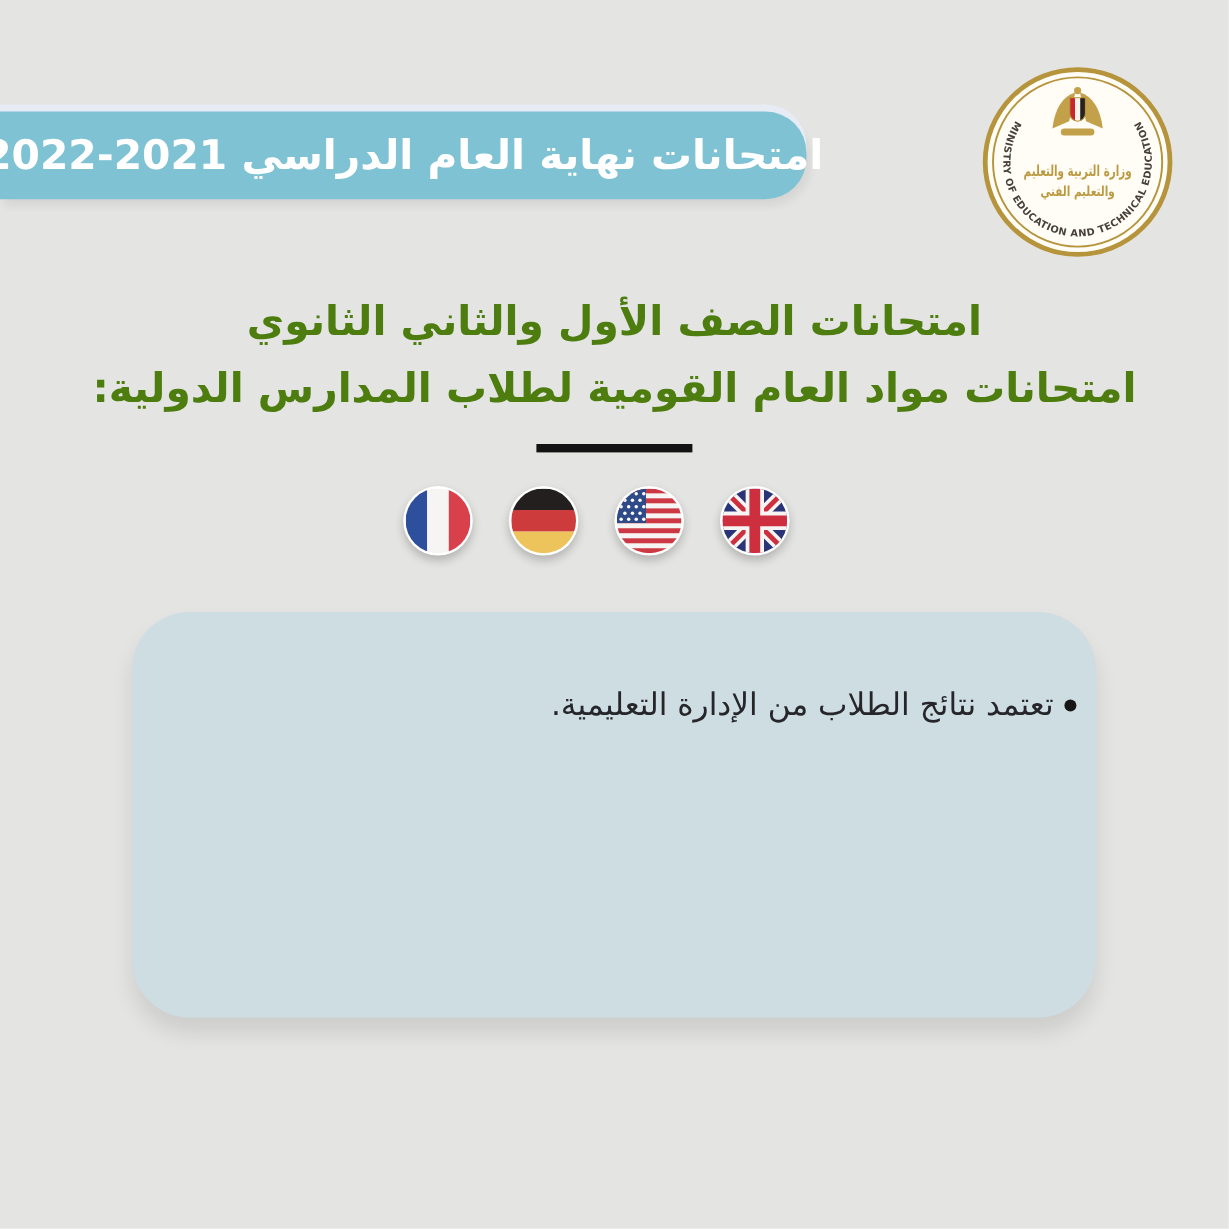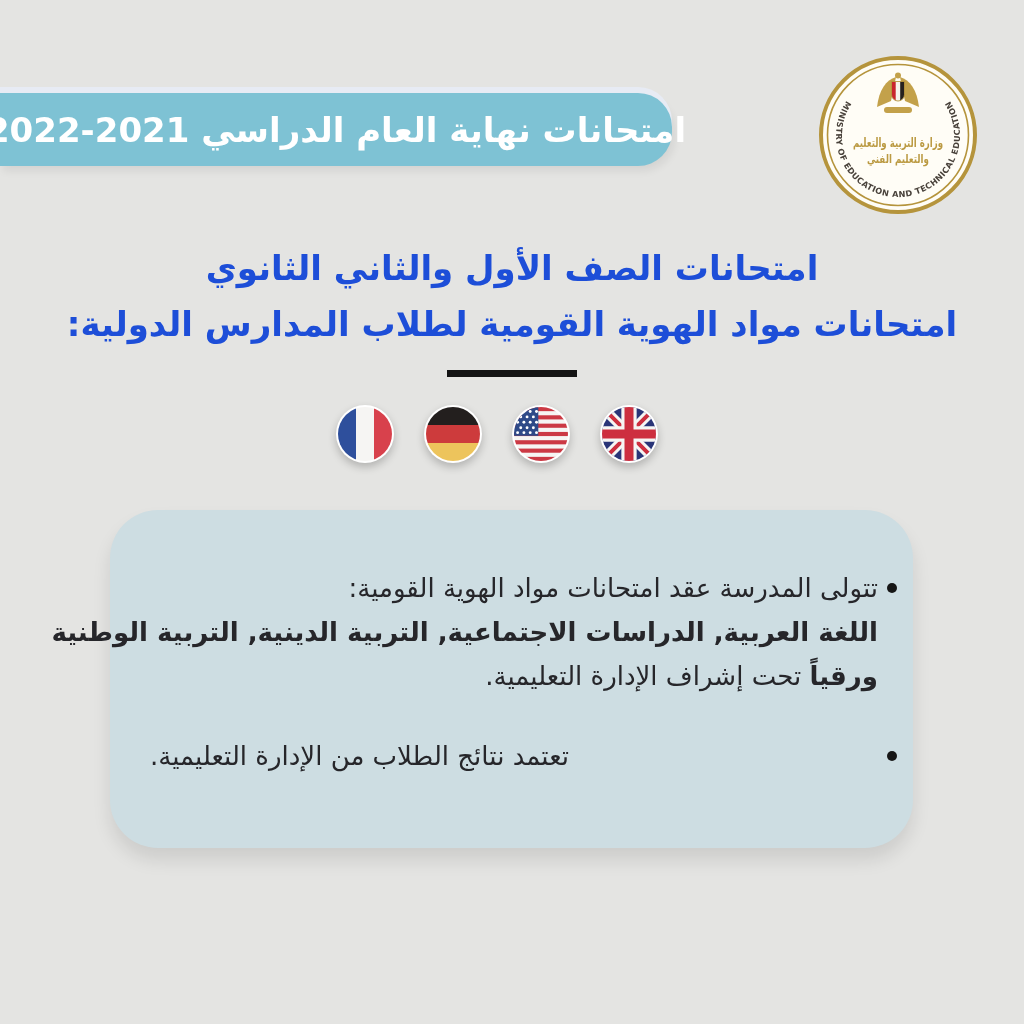--- a/index.html
+++ b/index.html
@@ -23,21 +23,21 @@
   .banner-text{
     color:#ffffff;font-size:34px;font-weight:bold;white-space:nowrap;
   }
   
   .logo{position:absolute;left:818px;top:55px;width:160px;height:160px;}
   .logo svg{width:160px;height:160px;display:block;}
   
   .heading{
     position:absolute;left:0;top:240px;width:1024px;
     text-align:center;direction:rtl;
-    color:#1d4ed8;font-weight:bold;font-size:34px;line-height:56px;
+    color:#4d7c0f;font-weight:bold;font-size:34px;line-height:56px;
   }
   .heading div{white-space:nowrap;}
   .divider{
     position:absolute;left:447px;top:370px;
     width:130px;height:7px;background:#131313;
   }
   
   .flags{position:absolute;left:336px;top:405px;display:flex;gap:30px;}
   .flag{
     width:58px;height:58px;border-radius:50%;
@@ -97,21 +97,21 @@
         <path d="M73.5 26.5 h13 v13 a6.5 6.5 0 0 1 -13 0 Z" fill="none" stroke="#b5943c" stroke-width="0.9"></path>
         <rect x="66" y="52" width="28" height="6" rx="3" fill="#c3a14a"></rect>
       </g>
       <text x="80" y="92" text-anchor="middle" font-size="12.5" font-weight="bold" fill="#bb9a42" textLength="90" lengthAdjust="spacingAndGlyphs">وزارة التربية والتعليم</text>
       <text x="80" y="108" text-anchor="middle" font-size="11.5" font-weight="bold" fill="#bb9a42" textLength="62" lengthAdjust="spacingAndGlyphs">والتعليم الفني</text>
     </svg>
   </div>
 
   <div class="heading">
     <div>امتحانات الصف الأول والثاني الثانوي</div>
-    <div>امتحانات مواد الهوية القومية لطلاب المدارس الدولية:</div>
+    <div>امتحانات مواد العام القومية لطلاب المدارس الدولية:</div>
   </div>
   <div class="divider"></div>
 
   <div class="flags">
     <div class="flag" aria-label="France">
       <svg viewBox="0 0 60 60">
         <defs>
             <clipPath id="cfr">
               <circle cx="30" cy="30" r="30"></circle>
             </clipPath>
@@ -192,26 +192,18 @@
           <path d="M30 0 L30 60 M0 30 L60 30" stroke="#cd2f3f" stroke-width="10"></path>
         </g>
       </svg>
     </div>
   </div>
 
   <div class="card">
     <div class="bullet">
       <span class="dot"></span>
       <div class="btext">
-        <div>تتولى المدرسة عقد امتحانات مواد الهوية القومية:</div>
-        <div class="bold">اللغة العربية, الدراسات الاجتماعية, التربية الدينية, التربية الوطنية</div>
-        <div><span class="bold">ورقياً</span><span> تحت إشراف الإدارة التعليمية.</span></div>
-      </div>
-    </div>
-    <div class="bullet">
-      <span class="dot"></span>
-      <div class="btext">
         <div>تعتمد نتائج الطلاب من الإدارة التعليمية.</div>
       </div>
     </div>
   </div>
 
 </div>
 
 </body></html>

